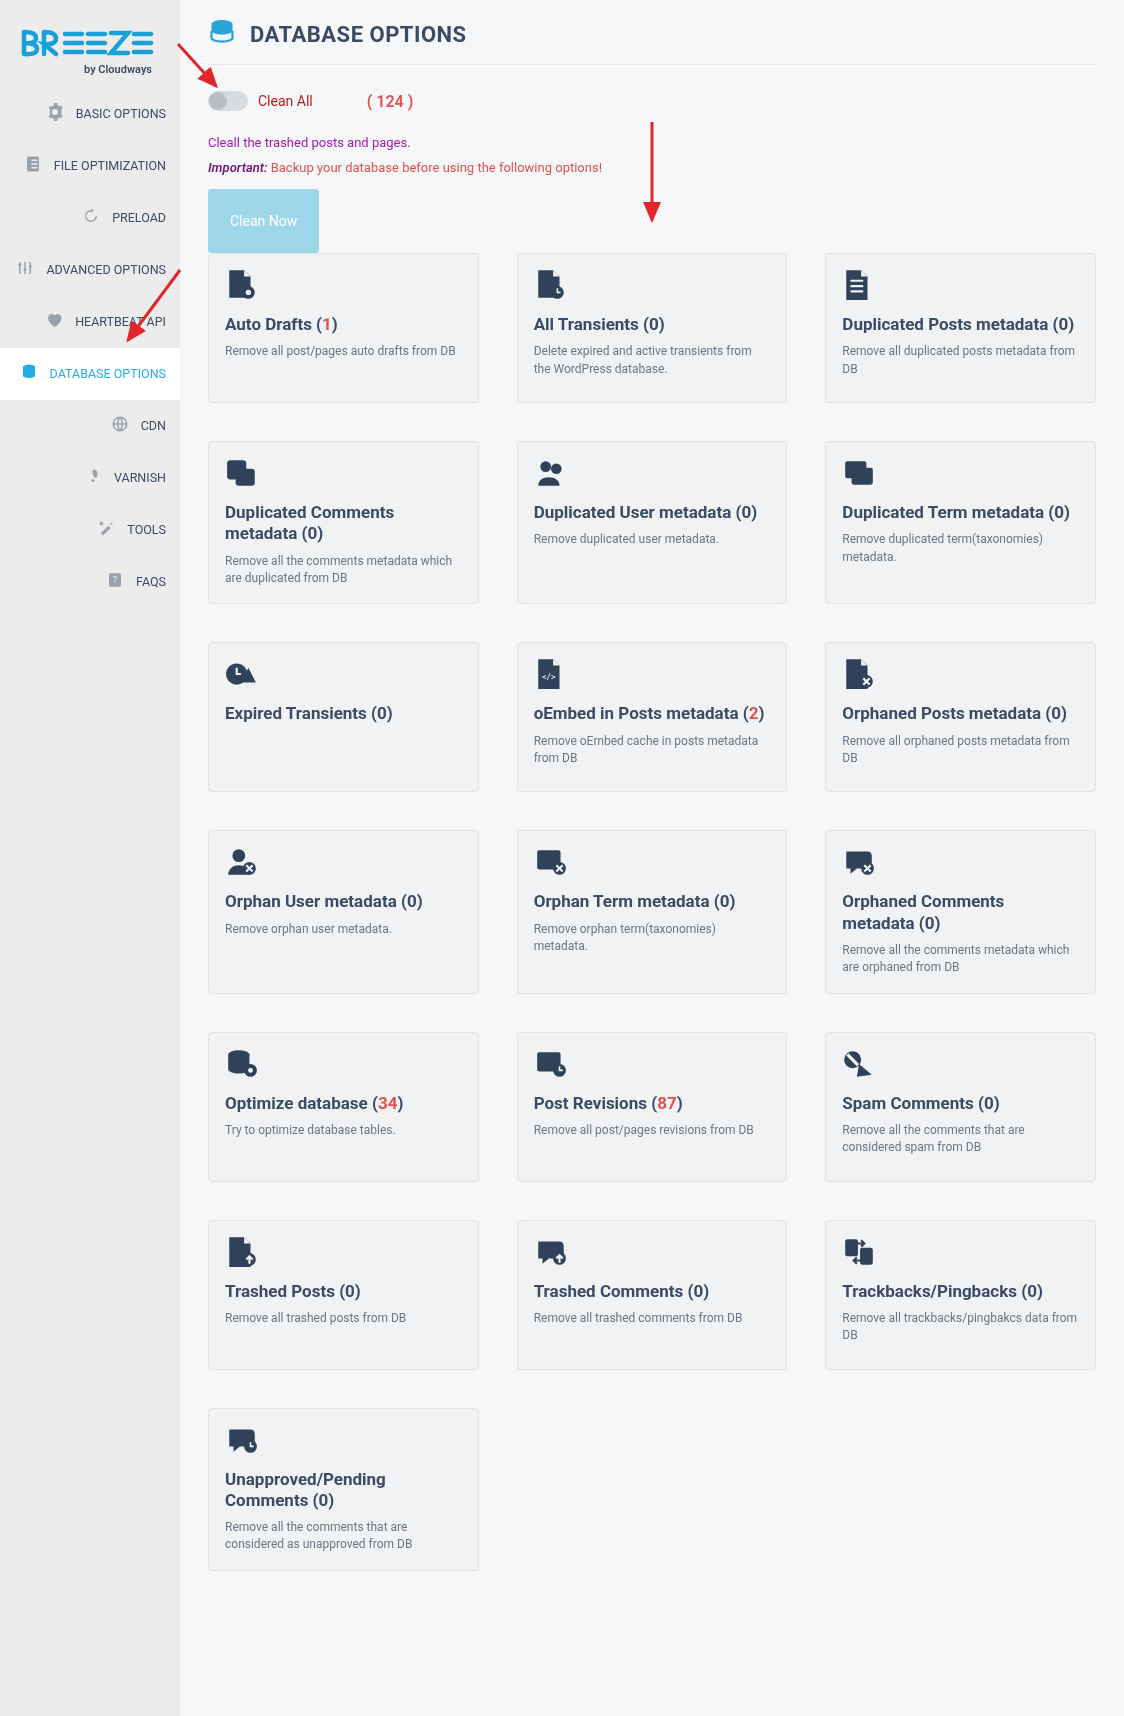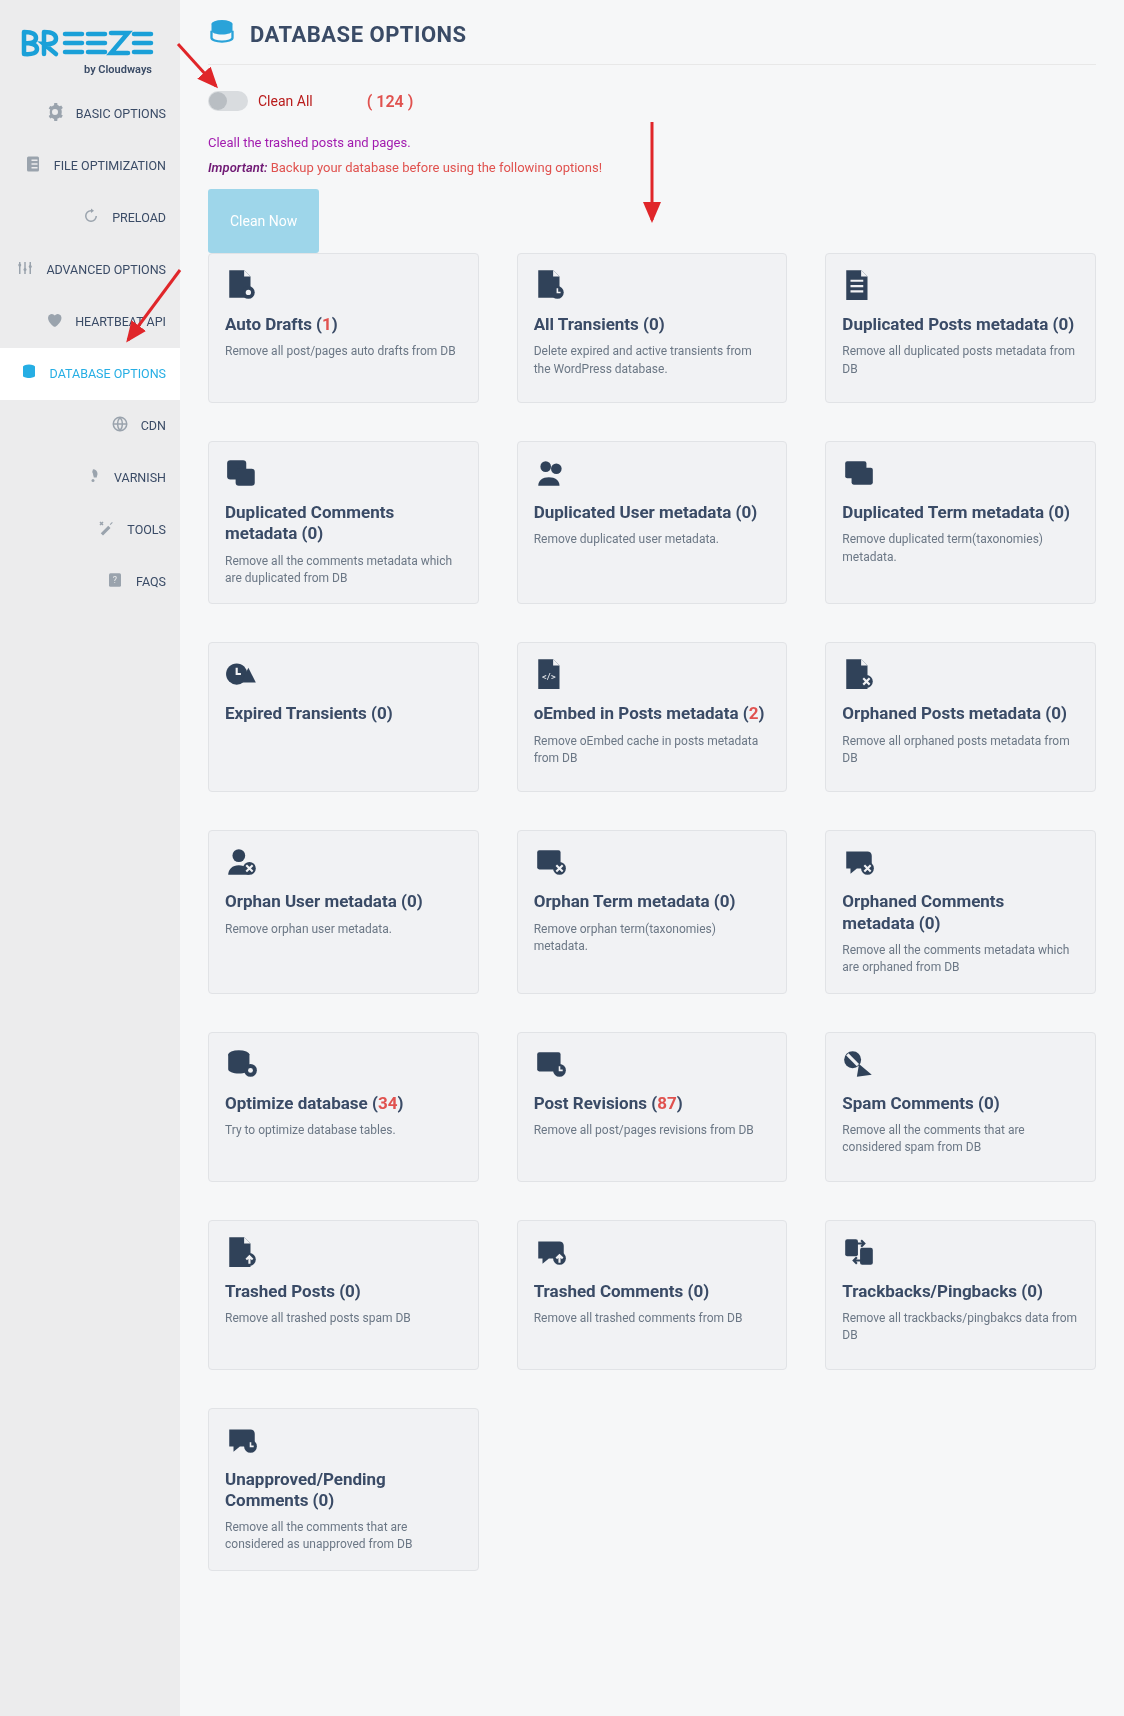--- a/index.html
+++ b/index.html
@@ -312,21 +312,21 @@
           <p>Remove all the comments that are considered spam from DB</p>
         </div>
         <div class="card">
           <div class="cicon"><svg viewBox="0 0 32 28">
               <path fill="#304259" d="M4 0h14l6 6v22H4z"></path>
               <path fill="#f1f2f4" d="M18 0v6h6z"></path>
               <circle cx="23" cy="21" r="6" fill="#304259"></circle>
               <path stroke="#f1f2f4" stroke-width="2" fill="none" d="M23 25v-7m-3 3l3-3 3 3"></path>
             </svg></div>
           <h3>Trashed Posts (<span class="cnt">0</span>)</h3>
-          <p>Remove all trashed posts spam DB</p>
+          <p>Remove all trashed posts from DB</p>
         </div>
         <div class="card">
           <div class="cicon"><svg viewBox="0 0 32 28">
               <path fill="#304259" d="M4 4h20a4 4 0 014 4v8a4 4 0 01-4 4H14l-6 5v-5H4z"></path>
               <circle cx="24" cy="20" r="6" fill="#304259"></circle>
               <path stroke="#f1f2f4" stroke-width="2" fill="none" d="M24 24v-7m-3 3l3-3 3 3"></path>
             </svg></div>
           <h3>Trashed Comments (<span class="cnt">0</span>)</h3>
           <p>Remove all trashed comments from DB</p>
         </div>

